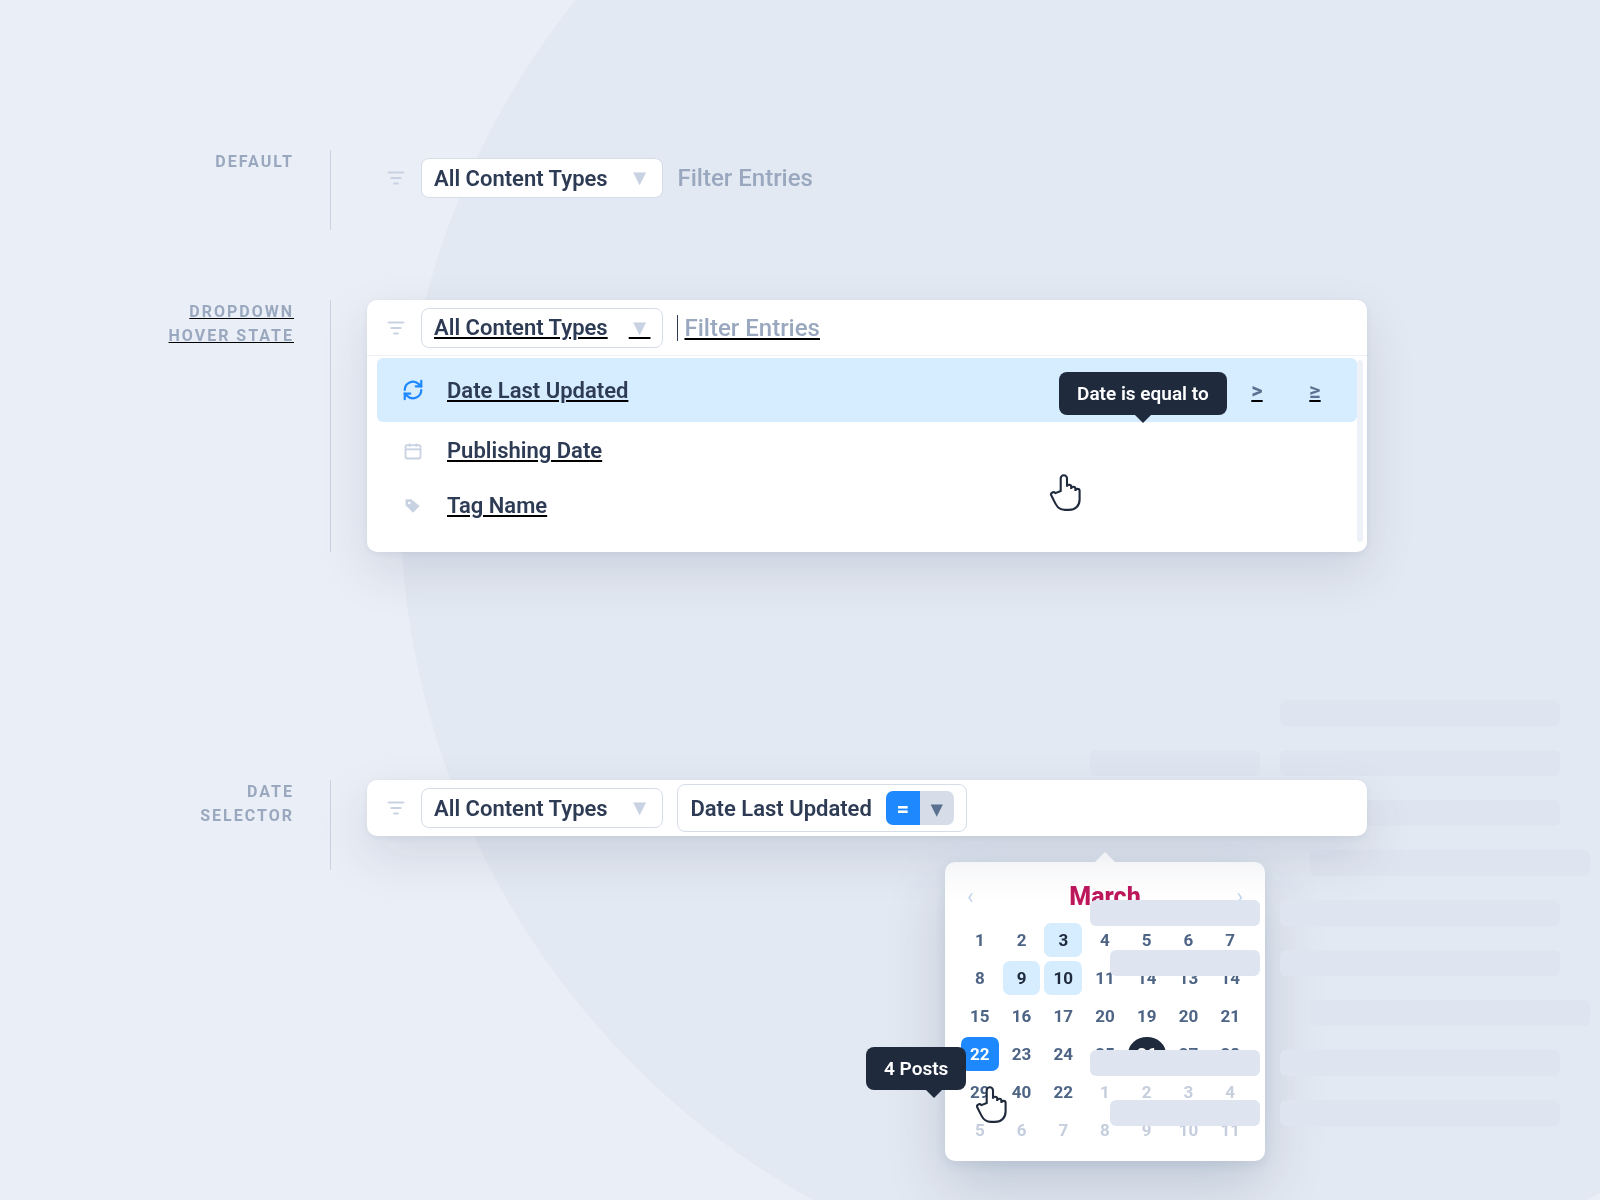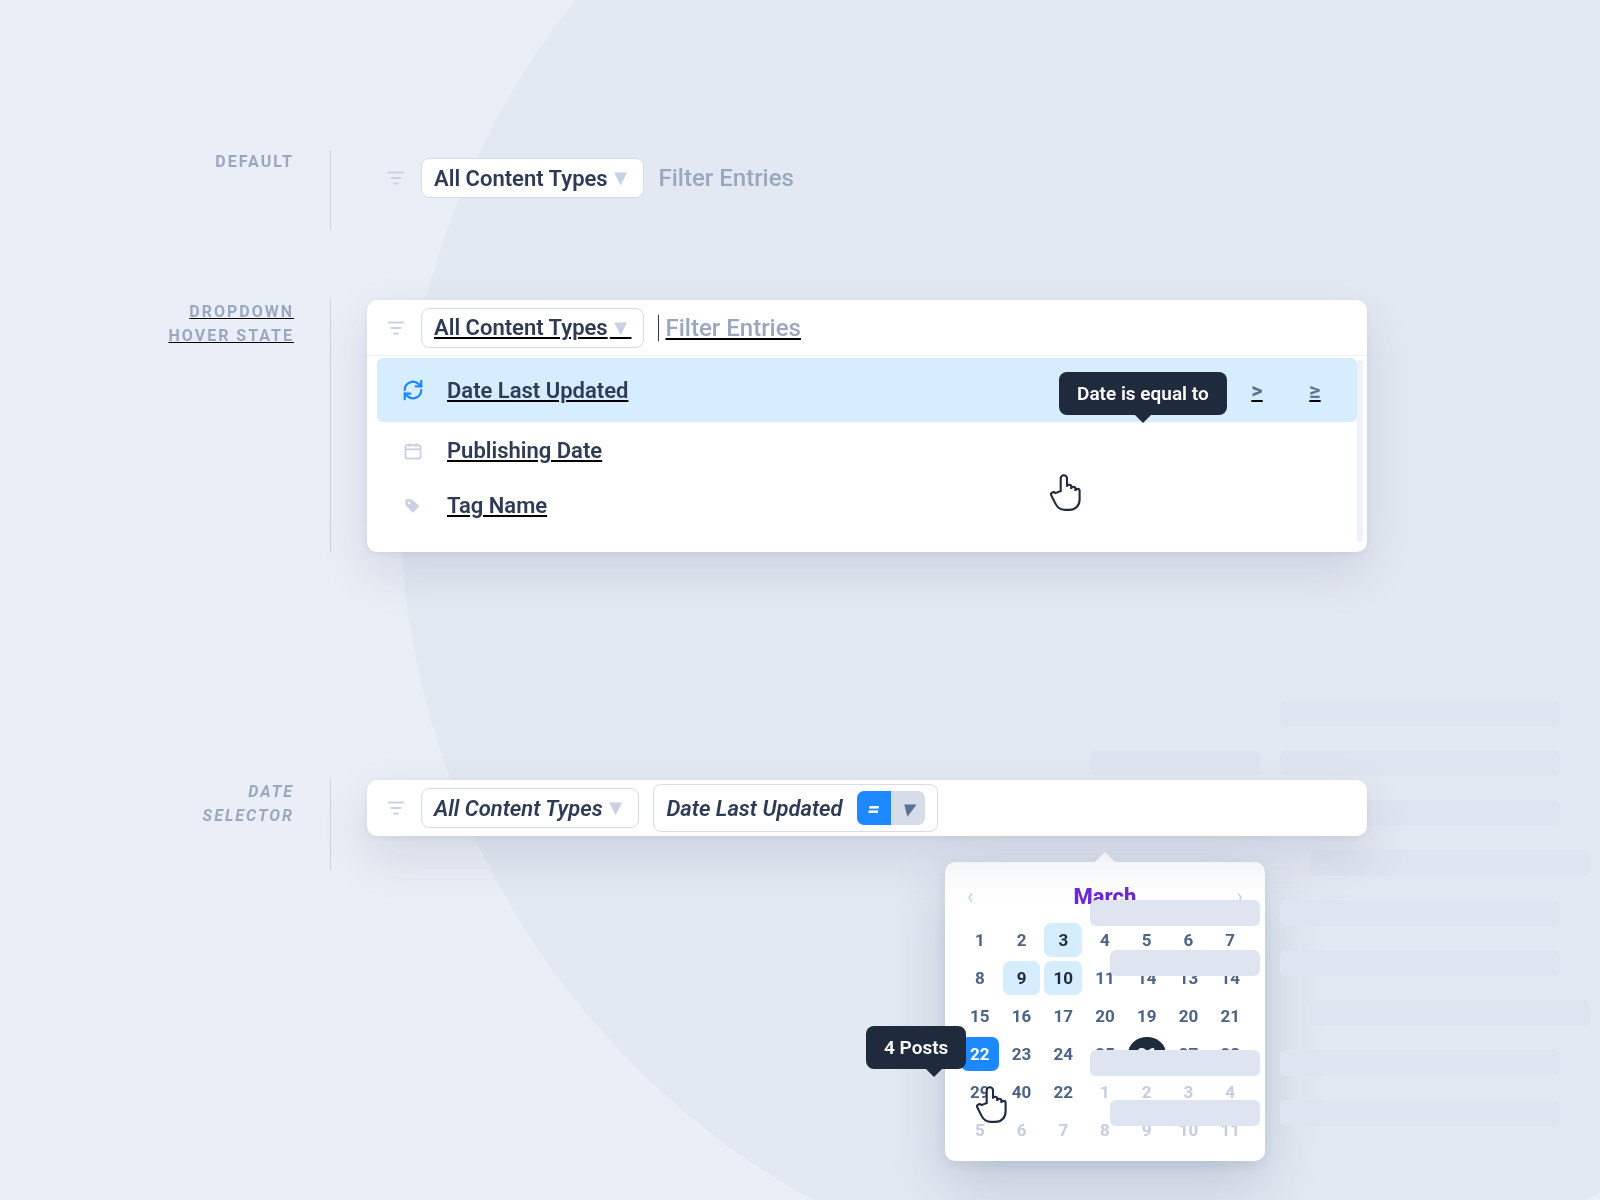--- a/index.html
+++ b/index.html
@@ -53,21 +53,21 @@
   }
   .panel {
     background: #fff;
     border-radius: 10px;
     box-shadow: 0 20px 50px rgba(30,50,90,0.12), 0 2px 6px rgba(30,50,90,0.06);
   }
   .filter-icon { color: #c9d2e2; }
   .chip {
     display: inline-flex;
     align-items: center;
-    gap: 2px;
+    gap: 21px;
     border: 1.5px solid #d6dde9;
     border-radius: 8px;
     padding: 6px 12px;
     font-size: 22px;
     font-weight: 600;
     color: #2e3b54;
     background: #fff;
     cursor: pointer;
   }
   .chip .caret { color: #c9d2e2; }
@@ -195,21 +195,21 @@
     transform: translateX(-50%);
     border:10px solid transparent;
     border-bottom-color:#fff;
     border-top:none;
   }
   .cal-head {
     display:flex; align-items:center; justify-content:space-between;
     margin-bottom: 10px;
   }
   .cal-nav { color:#c2d7ee; font-size:22px; cursor:pointer; padding:4px 6px; }
-  .cal-title { font-size:22px; font-weight:800; color:#6d28d9; }
+  .cal-title { font-size:25px; font-weight:800; color:#be185d; }
   .cal-grid {
     display:grid;
     grid-template-columns: repeat(7, 1fr);
     gap: 4px;
   }
   .day {
     height: 34px;
     display:flex; align-items:center; justify-content:center;
     font-size: 17px;
     font-weight: 700;
@@ -367,21 +367,21 @@
     </div>
   </div>
 </div>
 
 <div class="hand" style="left:1046px; top:470px;">
   <svg viewBox="0 0 40 40">
       <path d="M14 20 V8 a3 3 0 0 1 6 0 v8 a2 2 0 0 1 4 0 v2 a2 2 0 0 1 4 0 v2 a2 2 0 0 1 4 0 v8 c0 6-4 10-10 10 h-4 c-4 0-7-2-9-6 l-4-8 c-1-2 2-4 4-2 z" fill="#fff" stroke="#1f2a3d" stroke-width="2"></path>
     </svg>
 </div>
 
-<div class="row" style="left:70px; top:780px;font-style:italic;">
+<div class="row" style="left:70px; top:780px;">
   <div class="label-col">
     <span>DATE</span><br>
     <span>SELECTOR</span>
   </div>
   <div class="divider" style="min-height:90px;"></div>
   <div class="panel" style="width:1000px;">
     <div class="filter-bar">
       <span class="filter-icon">
         <svg width="22" height="22" viewBox="0 0 24 24" fill="none" stroke="currentColor" stroke-width="2.2" stroke-linecap="round">
             <line x1="4" y1="6" x2="20" y2="6"></line>
@@ -449,21 +449,21 @@
       <div class="day muted">5</div>
       <div class="day muted">6</div>
       <div class="day muted">7</div>
       <div class="day muted">8</div>
       <div class="day muted">9</div>
       <div class="day muted">10</div>
       <div class="day muted">11</div>
     </div>
 </div>
 
-<div class="tooltip left-arrow" style="left:866px; top:1026px;">
+<div class="tooltip left-arrow" style="left:866px; top:1047px;">
   <span>4 Posts</span>
 </div>
 
 <div class="hand" style="left:972px; top:1082px;">
   <svg viewBox="0 0 40 40">
       <path d="M14 20 V8 a3 3 0 0 1 6 0 v8 a2 2 0 0 1 4 0 v2 a2 2 0 0 1 4 0 v2 a2 2 0 0 1 4 0 v8 c0 6-4 10-10 10 h-4 c-4 0-7-2-9-6 l-4-8 c-1-2 2-4 4-2 z" fill="#fff" stroke="#1f2a3d" stroke-width="2"></path>
     </svg>
 </div>
 
 </body></html>

